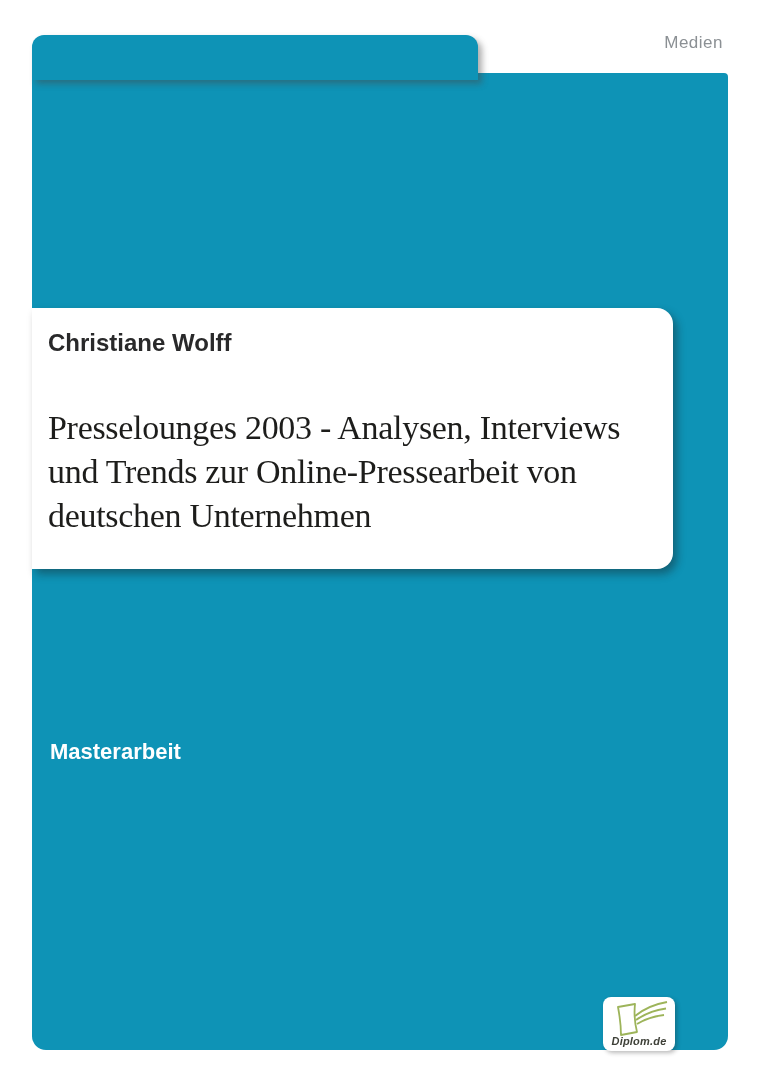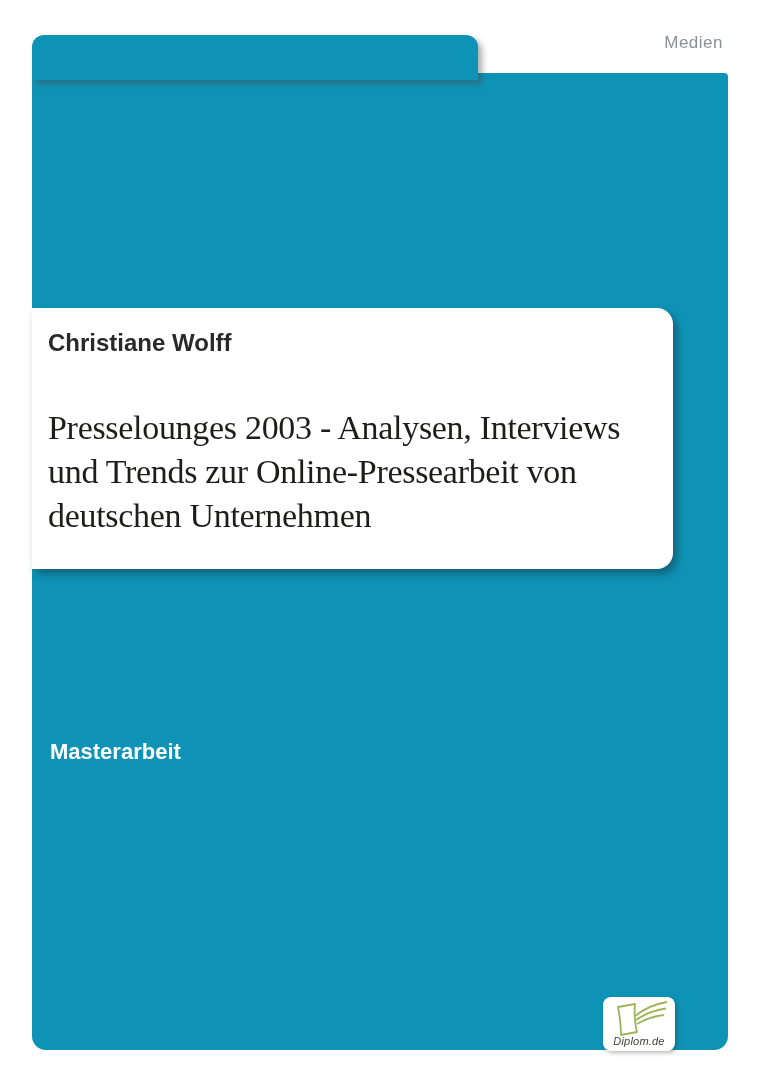--- a/index.html
+++ b/index.html
@@ -97,21 +97,21 @@
   }
   .logo-icon-wrap {
     position: absolute;
     top: 3px;
     left: 8px;
     width: 58px;
     height: 36px;
   }
   .logo-text {
     font-size: 11px;
-    font-weight: 400;
+    font-weight: 700;
     font-style: italic;
     color: #3e4038;
     letter-spacing: 0.2px;
   }
 </style>
 </head>
 <body>
 
 <div class="page">
 

